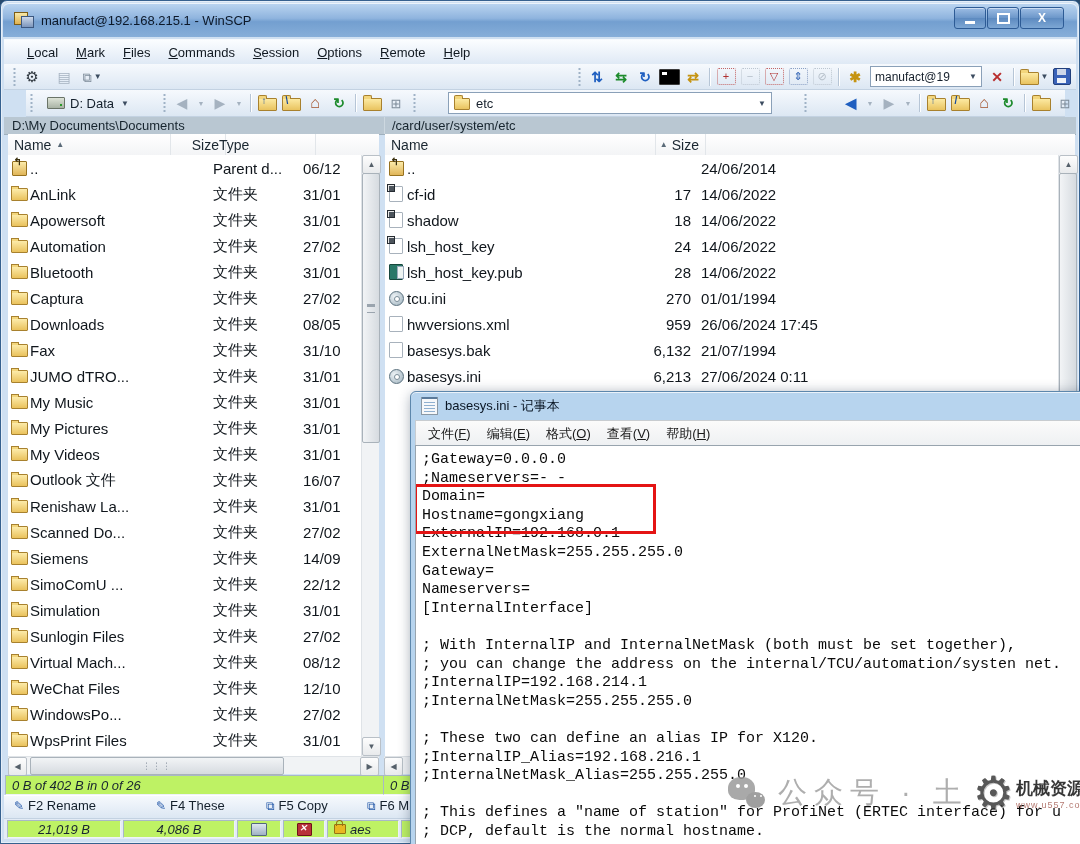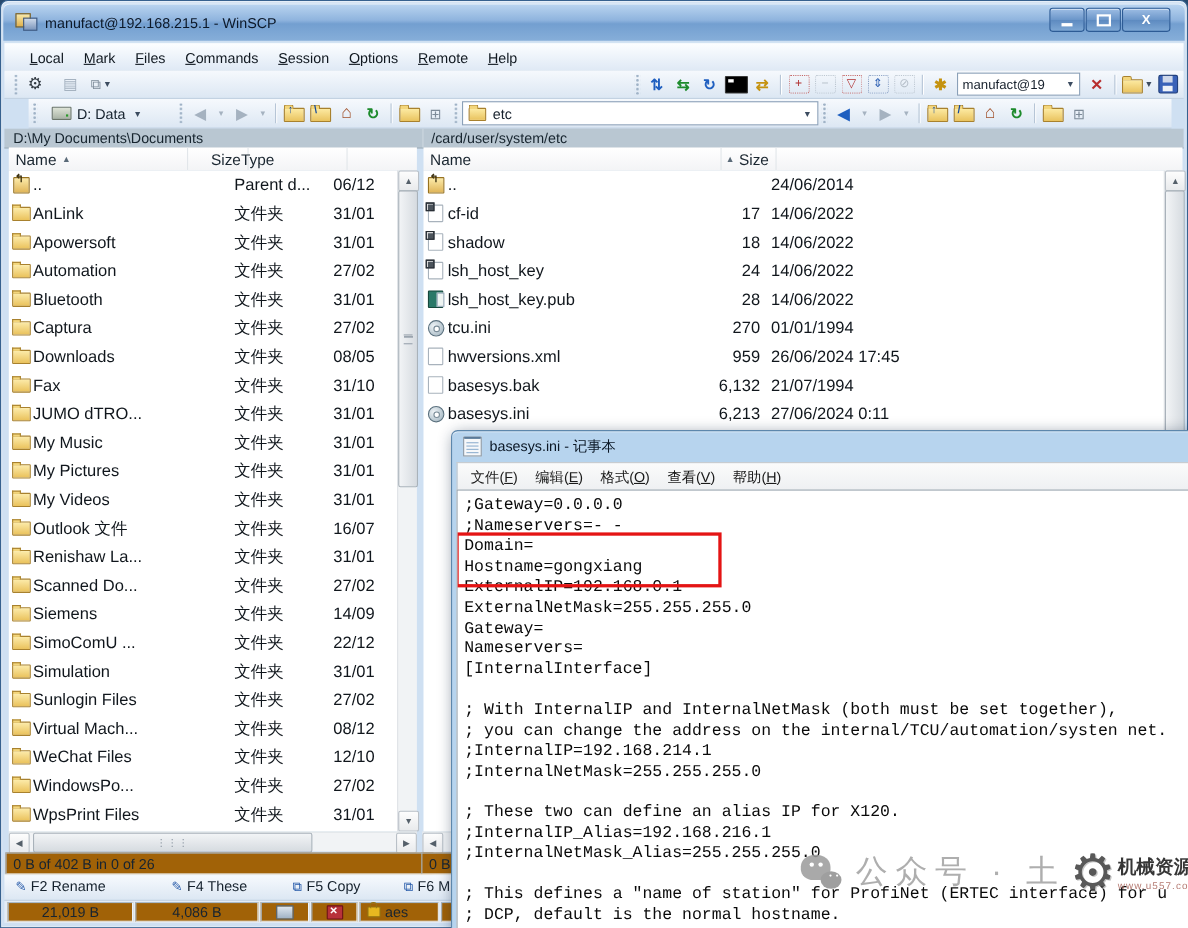--- a/index.html
+++ b/index.html
@@ -129,21 +129,21 @@
         border:1px solid #b9c0c7;border-radius:2px;display:flex;align-items:center;justify-content:center;
         font-size:8px;color:#55606a;}
   .sb-thumb{position:absolute;background:linear-gradient(90deg,#f2f4f6,#d6dbe0);border:1px solid #a9b2ba;
         border-radius:2px;display:flex;align-items:center;justify-content:center;}
   .sb-thumb-h{background:linear-gradient(#f2f4f6,#d6dbe0);}
   .thumb-grip{width:8px;height:7px;border-top:1px solid #9aa4ae;border-bottom:1px solid #9aa4ae;
         box-shadow:0 3px 0 -1px #9aa4ae inset;}
 
   
   .sunken{border:1px solid #a9b8c6;border-right-color:#eef3f8;border-bottom-color:#eef3f8;
-        background:#a16207;color:#182430;font-size:13px;display:flex;align-items:center;padding:0 6px;}
+        background:#bef264;color:#182430;font-size:13px;display:flex;align-items:center;padding:0 6px;font-style:italic;}
   #summary-left{position:absolute;left:4px;top:774px;width:375px;height:18px;}
   #summary-right{position:absolute;left:382px;top:774px;width:660px;height:18px;}
   #fnbar{position:absolute;left:3px;right:3px;top:794px;height:22px;
         background:linear-gradient(#f6f9fd,#dce7f3);border-top:1px solid #fff;border-bottom:1px solid #c3d2e2;}
   .fnitem{position:absolute;top:2px;display:flex;align-items:center;gap:4px;font-size:13px;color:#14202c;}
   .fnico{font-size:12px;color:#2458a8;}
   #statusbar{position:absolute;left:3px;right:3px;top:818px;height:20px;background:#e4ecf5;display:flex;align-items:center;gap:2px;padding-left:3px;}
   .stcell{height:16px;}
   .lock{width:10px;height:8px;background:#e8b820;border:1px solid #957312;border-radius:1px;position:relative;display:inline-block;margin-right:4px;}
   .lock::before{content:"";position:absolute;left:1px;top:-5px;width:5px;height:5px;border:1.5px solid #957312;border-bottom:none;border-radius:4px 4px 0 0;}
@@ -320,21 +320,21 @@
           <span class="c-green">↻</span>
         </span>
         <span class="tb-sep"></span>
         <span class="tbi">
           <span class="fold"></span>
         </span>
         <span class="tbi">
           <span class="c-dim2">⊞</span>
         </span>
       </span>
-    <div style="position:absolute;left:383px;top:0;height:100%;display:flex;align-items:center;">
+    <div style="position:absolute;left:383px;top:0;height:100%;display:flex;align-items:center;gap:28px;">
       <span class="grip"></span>
       <span class="dir-combo" style="width:312px;">
         <span class="fold" style="width:14px;height:10px;margin-top:1px;"></span>
         <span>etc</span>
         <span class="dd" style="margin-left:auto;">▼</span>
       </span>
       <span class="grip"></span>
       <span id="tb-right-nav" style="display:flex;align-items:center;">
           <span class="tbi">
             <span class="c-blue">◀</span>

